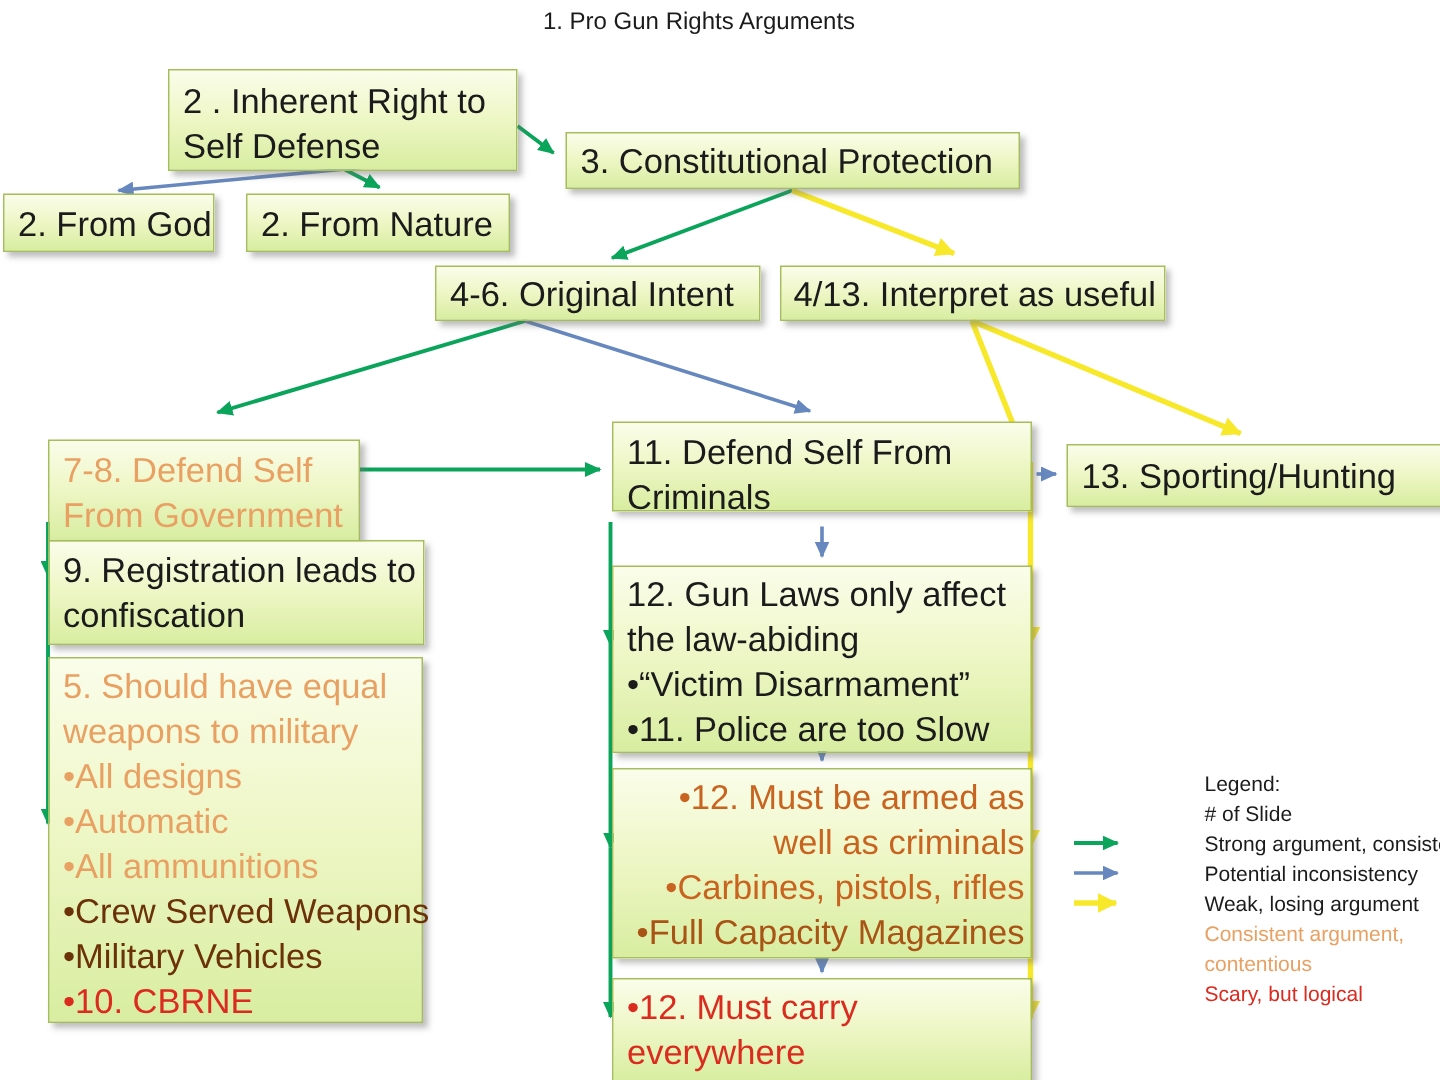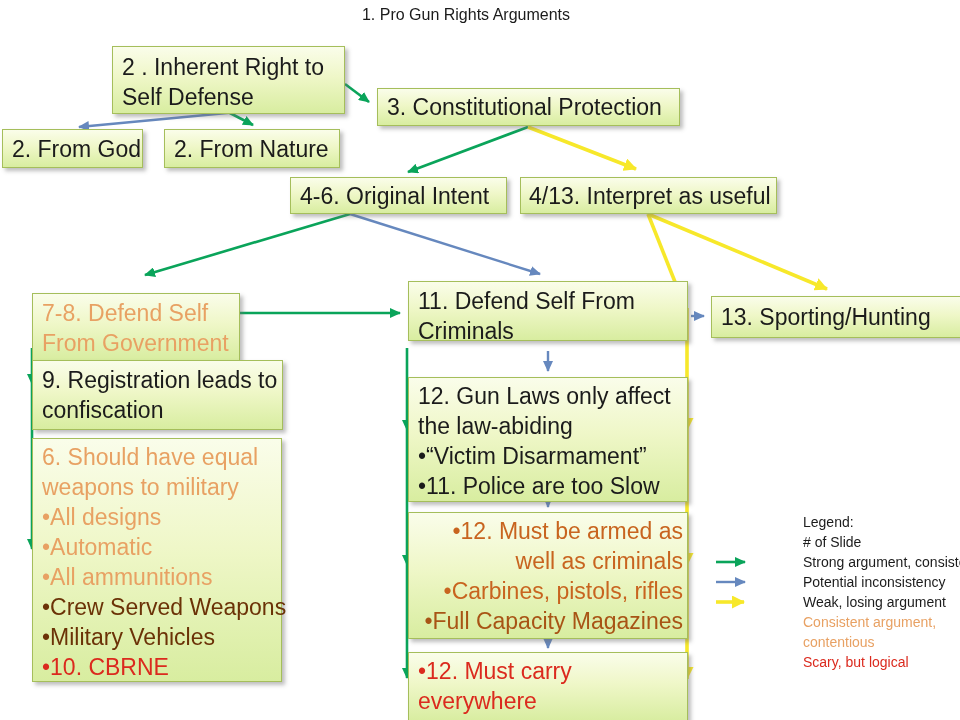--- a/index.html
+++ b/index.html
@@ -142,21 +142,21 @@
   </div>
 
   <div class="nbox b-gun-laws">
     <div class="bl">12. Gun Laws only affect</div>
     <div class="bl">the law-abiding</div>
     <div class="bl">•“Victim Disarmament”</div>
     <div class="bl">•11. Police are too Slow</div>
   </div>
 
   <div class="nbox b-equal-weapons">
-    <div class="bl c-ol">6. Should have equal</div>
+    <div class="bl c-ol">5. Should have equal</div>
     <div class="bl c-ol">weapons to military</div>
     <div class="bl c-ol">•All designs</div>
     <div class="bl c-ol">•Automatic</div>
     <div class="bl c-ol">•All ammunitions</div>
     <div class="bl c-br">•Crew Served Weapons</div>
     <div class="bl c-br">•Military Vehicles</div>
     <div class="bl c-rd">•10. CBRNE</div>
   </div>
 
   <div class="nbox b-must-be-armed">

